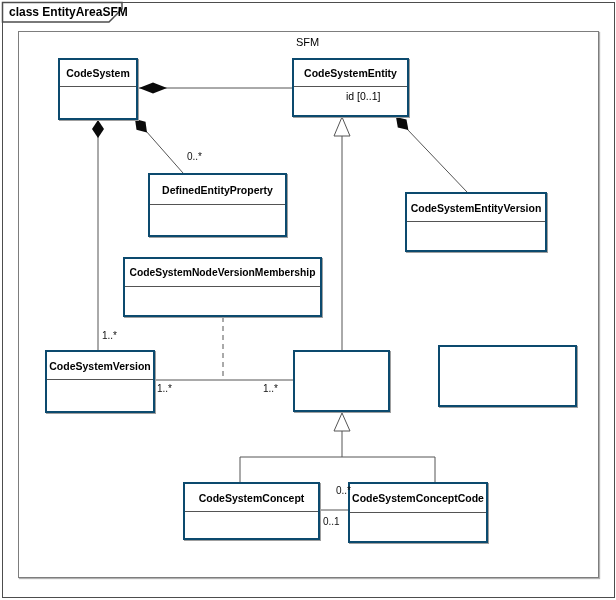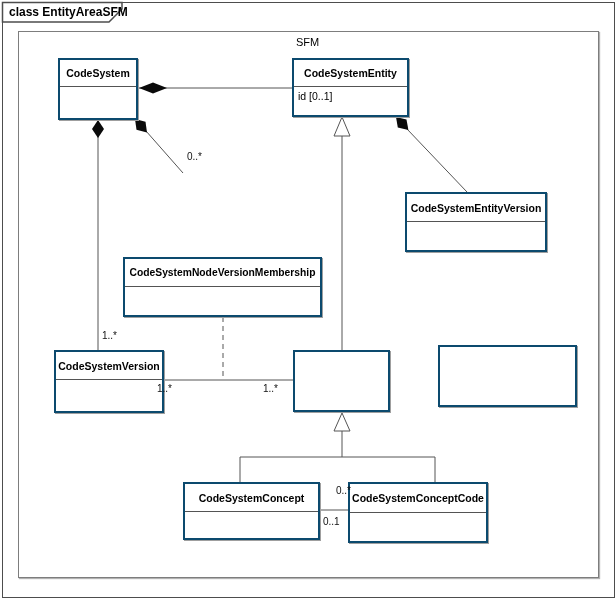--- a/index.html
+++ b/index.html
@@ -18,33 +18,33 @@
     border:1px solid #7d7d7d;box-shadow:1px 1px 1px rgba(0,0,0,.30);background:transparent;}
   #frame-label{position:absolute;left:18px;top:36px;width:579px;text-align:center;
     font-size:11px;z-index:1;}
   
   #connectors{position:absolute;left:0;top:0;z-index:2;}
   
   .uml-class{position:absolute;z-index:3;background:#ffffff;border:2px solid #0c4a6e;
     box-shadow:1px 1px 0 #9f9f9f;display:flex;flex-direction:column;box-sizing:border-box;}
   .uml-title{border-bottom:1px solid #545454;display:flex;align-items:center;justify-content:center;
     font-weight:bold;font-size:10.5px;white-space:nowrap;}
-  .uml-attrs{flex:1;font-size:10.5px;padding:3px 0 0 4px;text-align:left;}
+  .uml-attrs{flex:1;font-size:10.5px;padding:3px 0 0 4px;text-align:left;margin-left:48px;}
   
   #box-code-system{left:58px;top:58px;width:80px;height:62px;}
   #box-code-system .uml-title{height:26px;}
   #box-code-system-entity{left:292px;top:58px;width:117px;height:59px;}
   #box-code-system-entity .uml-title{height:26px;}
   #box-defined-entity-property{left:148px;top:173px;width:139px;height:64px;}
   #box-defined-entity-property .uml-title{height:29px;}
   #box-code-system-entity-version{left:405px;top:192px;width:142px;height:60px;}
   #box-code-system-entity-version .uml-title{height:27px;}
   #box-membership{left:123px;top:257px;width:199px;height:60px;}
   #box-membership .uml-title{height:27px;font-size:10.3px;}
-  #box-code-system-version{left:54px;top:350px;width:110px;height:63px;}
+  #box-code-system-version{left:45px;top:350px;width:110px;height:63px;}
   #box-code-system-version .uml-title{height:27px;}
   #box-code-system-node{left:293px;top:350px;width:97px;height:62px;}
   #box-code-system-node .uml-title{height:27px;}
   #box-association-type{left:438px;top:345px;width:139px;height:62px;}
   #box-association-type .uml-title{height:27px;}
   #box-code-system-concept{left:183px;top:482px;width:137px;height:58px;}
   #box-code-system-concept .uml-title{height:27px;}
   #box-code-system-concept-code{left:348px;top:482px;width:140px;height:61px;}
   #box-code-system-concept-code .uml-title{height:28px;}
   
@@ -124,20 +124,24 @@
     <div class="uml-attrs"></div>
   </div>
 
   <div class="uml-class" id="box-code-system-entity">
     <div class="uml-title">CodeSystemEntity</div>
     <div class="uml-attrs">
       <span>id [0..1]</span>
     </div>
   </div>
 
+  <div class="uml-class" id="box-defined-entity-property">
+    <div class="uml-title">DefinedEntityProperty</div>
+    <div class="uml-attrs"></div>
+  </div>
 
   <div class="uml-class" id="box-code-system-entity-version">
     <div class="uml-title">CodeSystemEntityVersion</div>
     <div class="uml-attrs"></div>
   </div>
 
   <div class="uml-class" id="box-membership">
     <div class="uml-title">CodeSystemNodeVersionMembership</div>
     <div class="uml-attrs"></div>
   </div>

